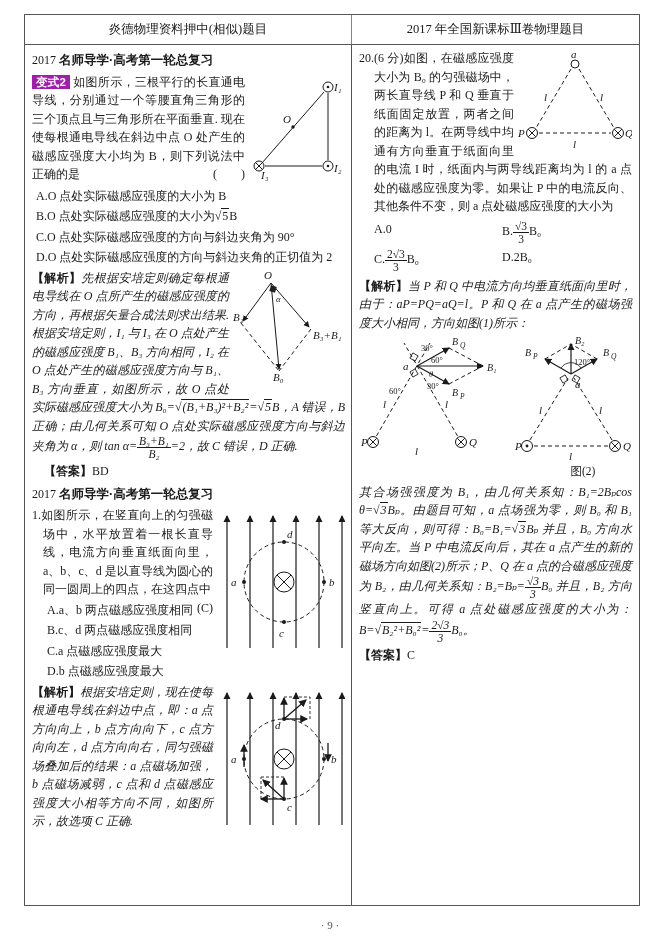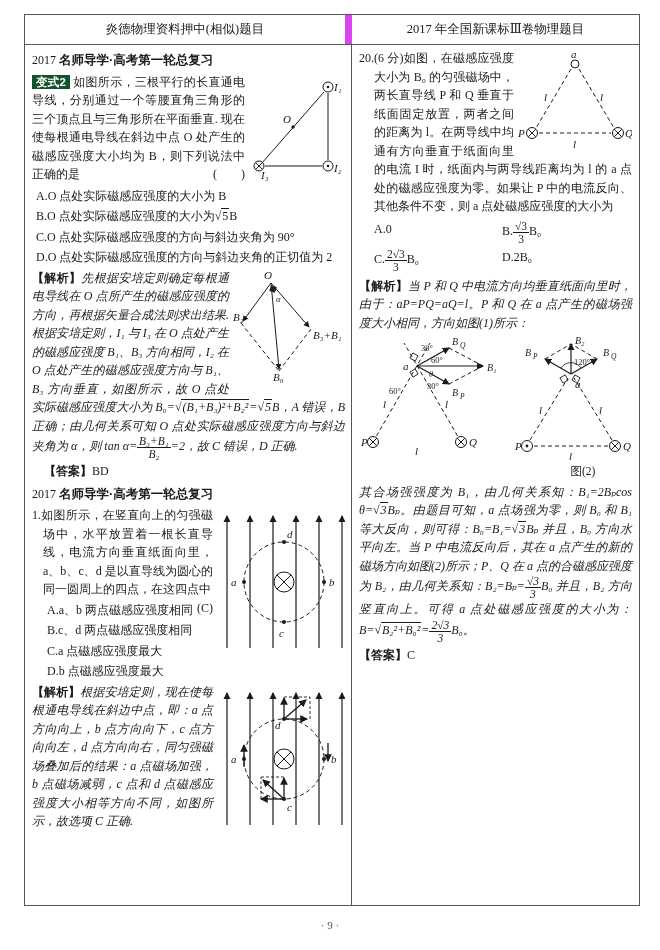--- a/index.html
+++ b/index.html
@@ -1,31 +1,31 @@
 <!DOCTYPE html>
 <html><head>
 <meta charset="utf-8">
 <style>
   html,body{margin:0;padding:0;background:#e8e8e8;}
   .page{position:relative;width:660px;height:950px;background:#ffffff;color:#1a1a1a;
         font-family:"Liberation Serif","DejaVu Serif",serif;font-size:12px;line-height:18.5px;overflow:hidden;}
   .sheet{position:absolute;left:24px;top:14px;width:616px;height:892px;border:1px solid #555;box-sizing:border-box;}
   .hdr{display:flex;border-bottom:1px solid #555;height:30px;box-sizing:border-box;}
   .hcell{display:flex;align-items:center;justify-content:center;font-size:12.5px;}
-  .hcell.l{width:327px;border-right:7px solid #d946ef;box-sizing:border-box;}
+  .hcell.l{width:327px;border-right:1px solid #d946ef;box-sizing:border-box;}
   .hcell.r{flex:1;}
   .cols{display:flex;height:calc(100% - 30px);}
   .col{box-sizing:border-box;overflow:hidden;}
   .col-l{width:327px;border-right:1px solid #555;padding:4px 6px 0 7px;}
   .col-r{flex:1;padding:4px 7px 0 7px;}
   .heading{margin:2px 0 3px 0;}
   .heading .yr{font-weight:normal;}
   .heading b{font-family:"Liberation Sans","DejaVu Sans",sans-serif;font-size:12.5px;}
   .para{text-align:justify;}
-  .tag{background:#14532d;color:#fff;font-family:"Liberation Sans",sans-serif;font-weight:bold;
+  .tag{background:#a21caf;color:#fff;font-family:"Liberation Sans",sans-serif;font-weight:bold;
        font-size:11.5px;padding:1px 4px;margin-right:3px;}
   .bracket{float:right;}
   .opt{margin:2px 0 2px 4px;}
   .kai{font-style:italic;}
   .blb{font-family:"Liberation Sans","DejaVu Sans",sans-serif;font-weight:bold;font-style:normal;}
   .ansline{margin:2px 0 4px 12px;}
   .frac{display:inline-block;vertical-align:middle;text-align:center;line-height:1.05;font-size:11.5px;}
   .frac .num{display:block;border-bottom:1px solid #1a1a1a;padding:0 2px;}
   .frac .den{display:block;padding:0 2px;}
   .rad{white-space:nowrap;}

